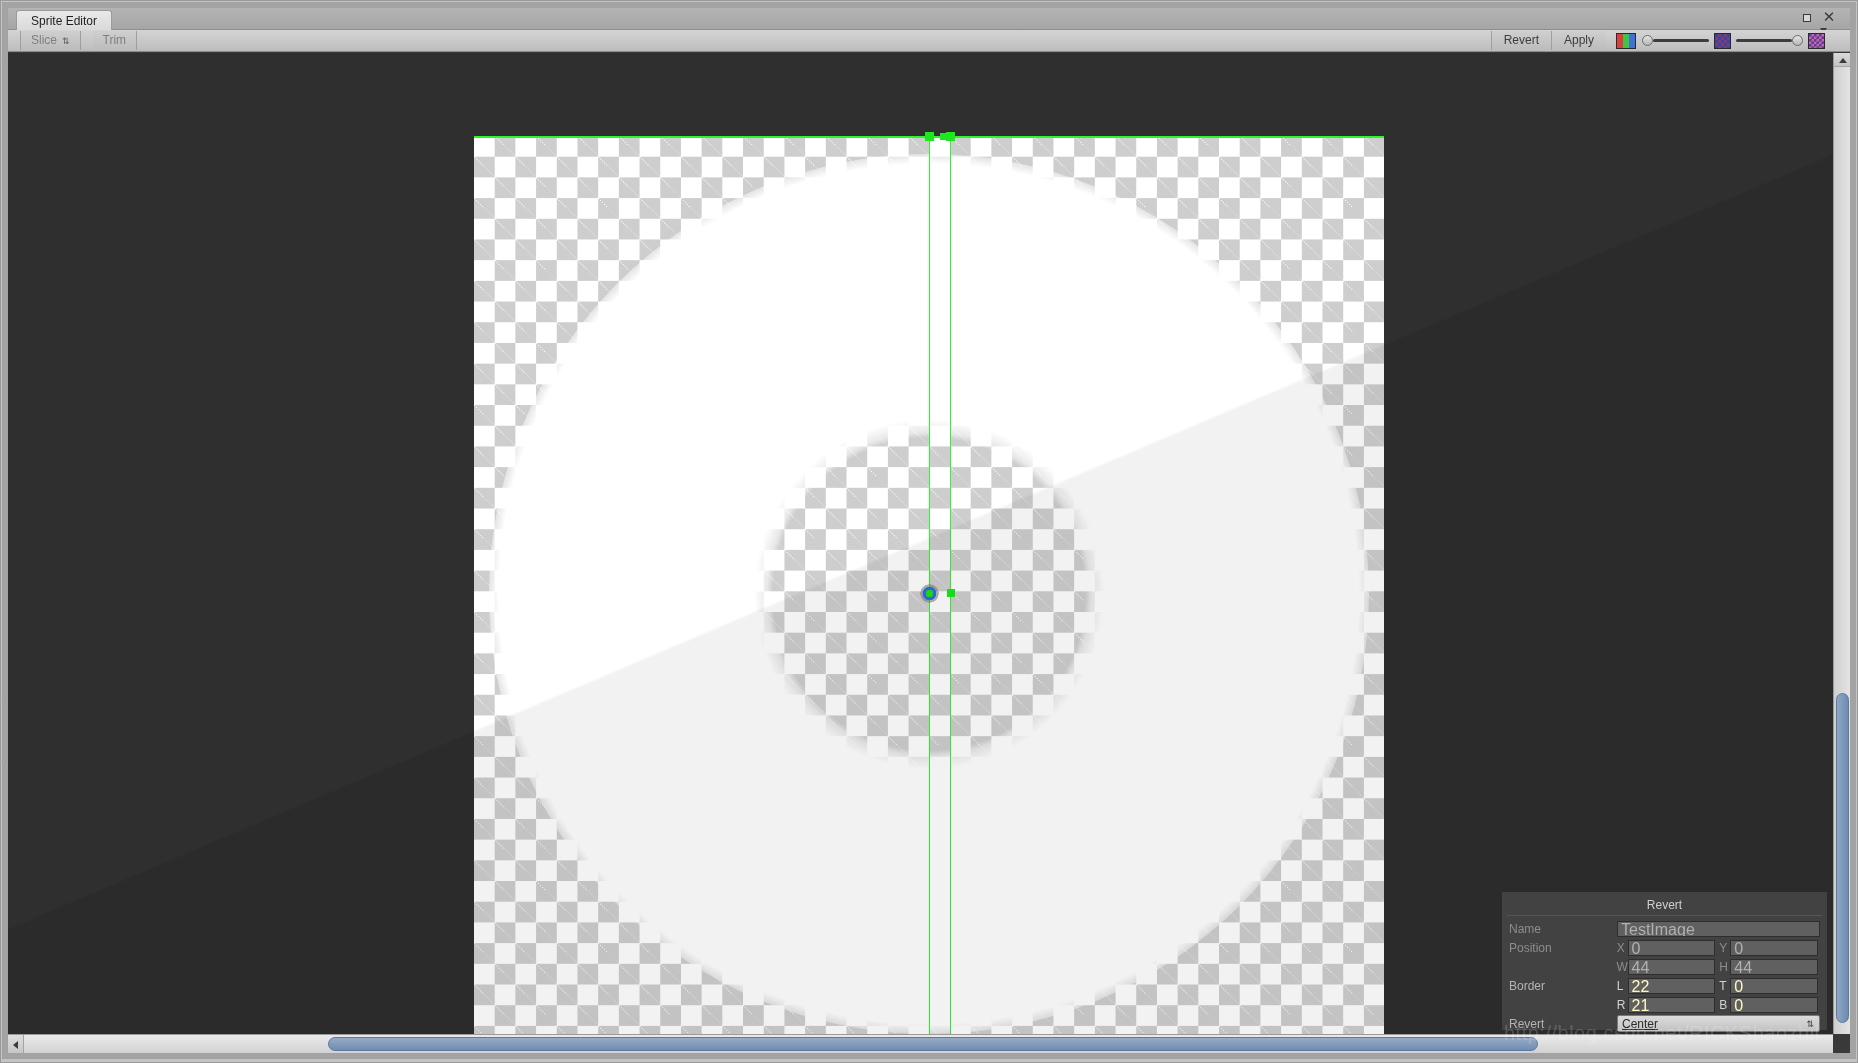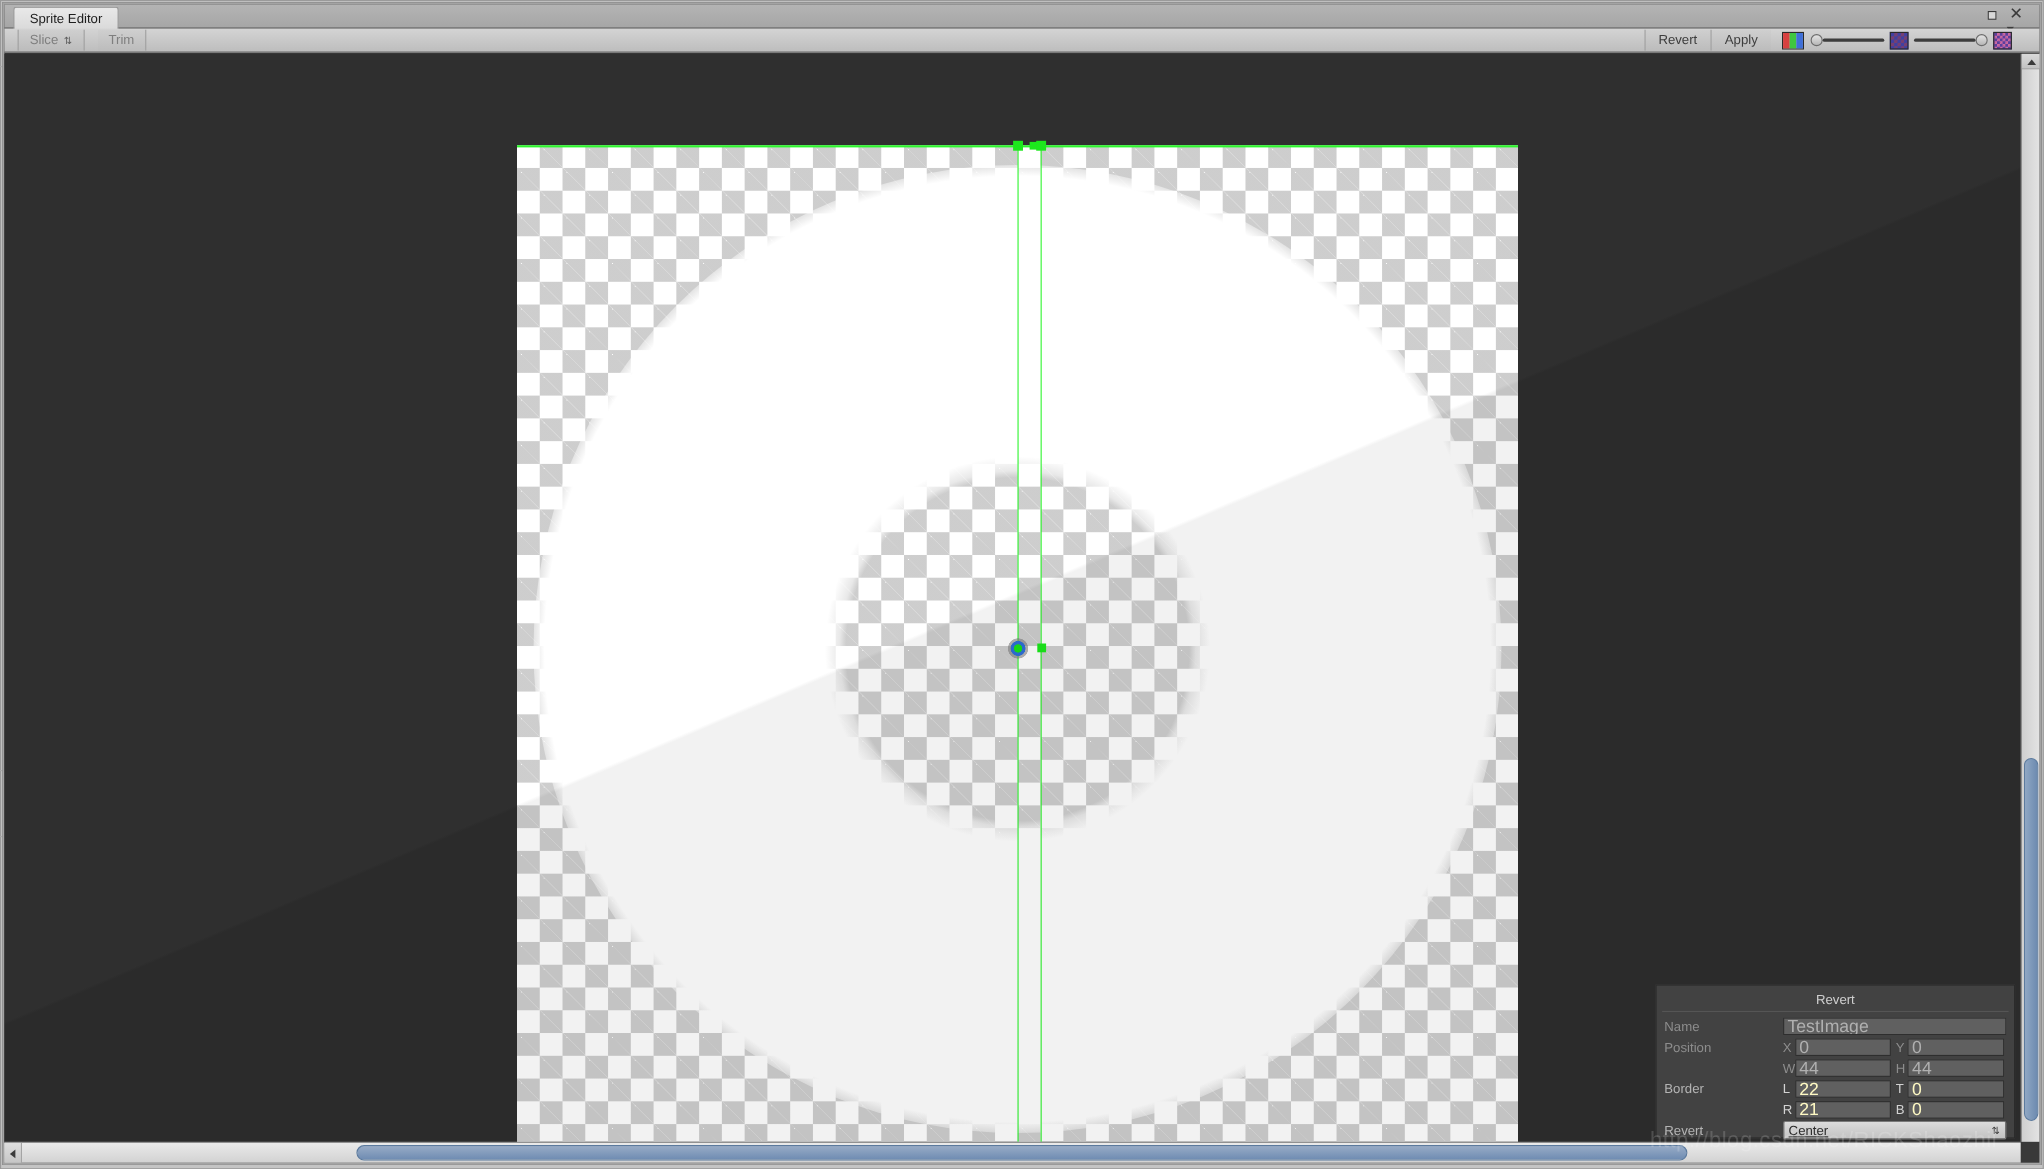--- a/index.html
+++ b/index.html
@@ -15,21 +15,21 @@
     position: absolute; left: 0; top: 0; width: 1858px; height: 1063px;
     background: #b9b9b9;
   }
   .bd-panel { position: absolute; background: #c4c4c4; border: 1px solid #9a9a9a; }
   .bd-line  { position: absolute; background: #a8a8a8; height: 1px; }
 
   
   #window {
     position: absolute; left: 2px; top: 2px;
     width: 1854px; height: 1057px;
-    border: 2px solid #a3a3a3;
+    border: 6px solid #a3a3a3;
     background: #393939;
   }
 
   
   #titlebar {
     position: absolute; left: 0; top: 0; right: 0; height: 22px;
     background: linear-gradient(to bottom,#b4b4b4 0%, #a6a6a6 100%);
     border-bottom: 1px solid #8e8e8e;
   }
   #tab {

